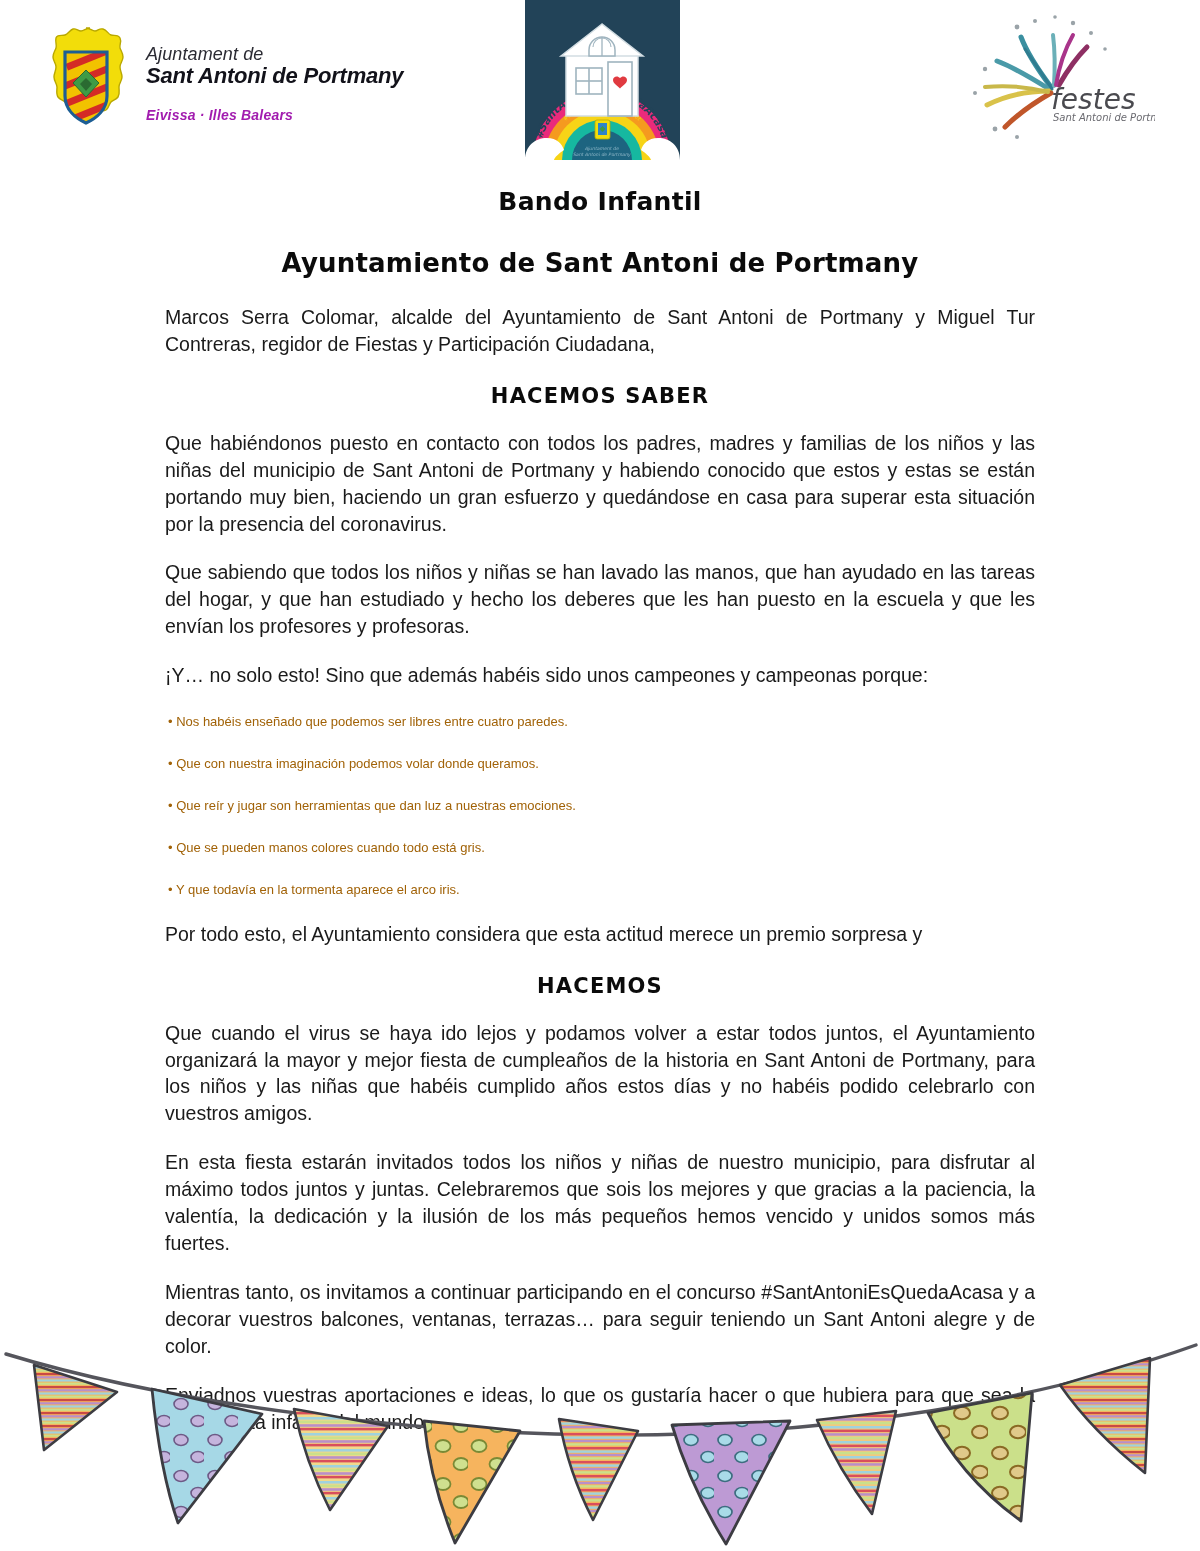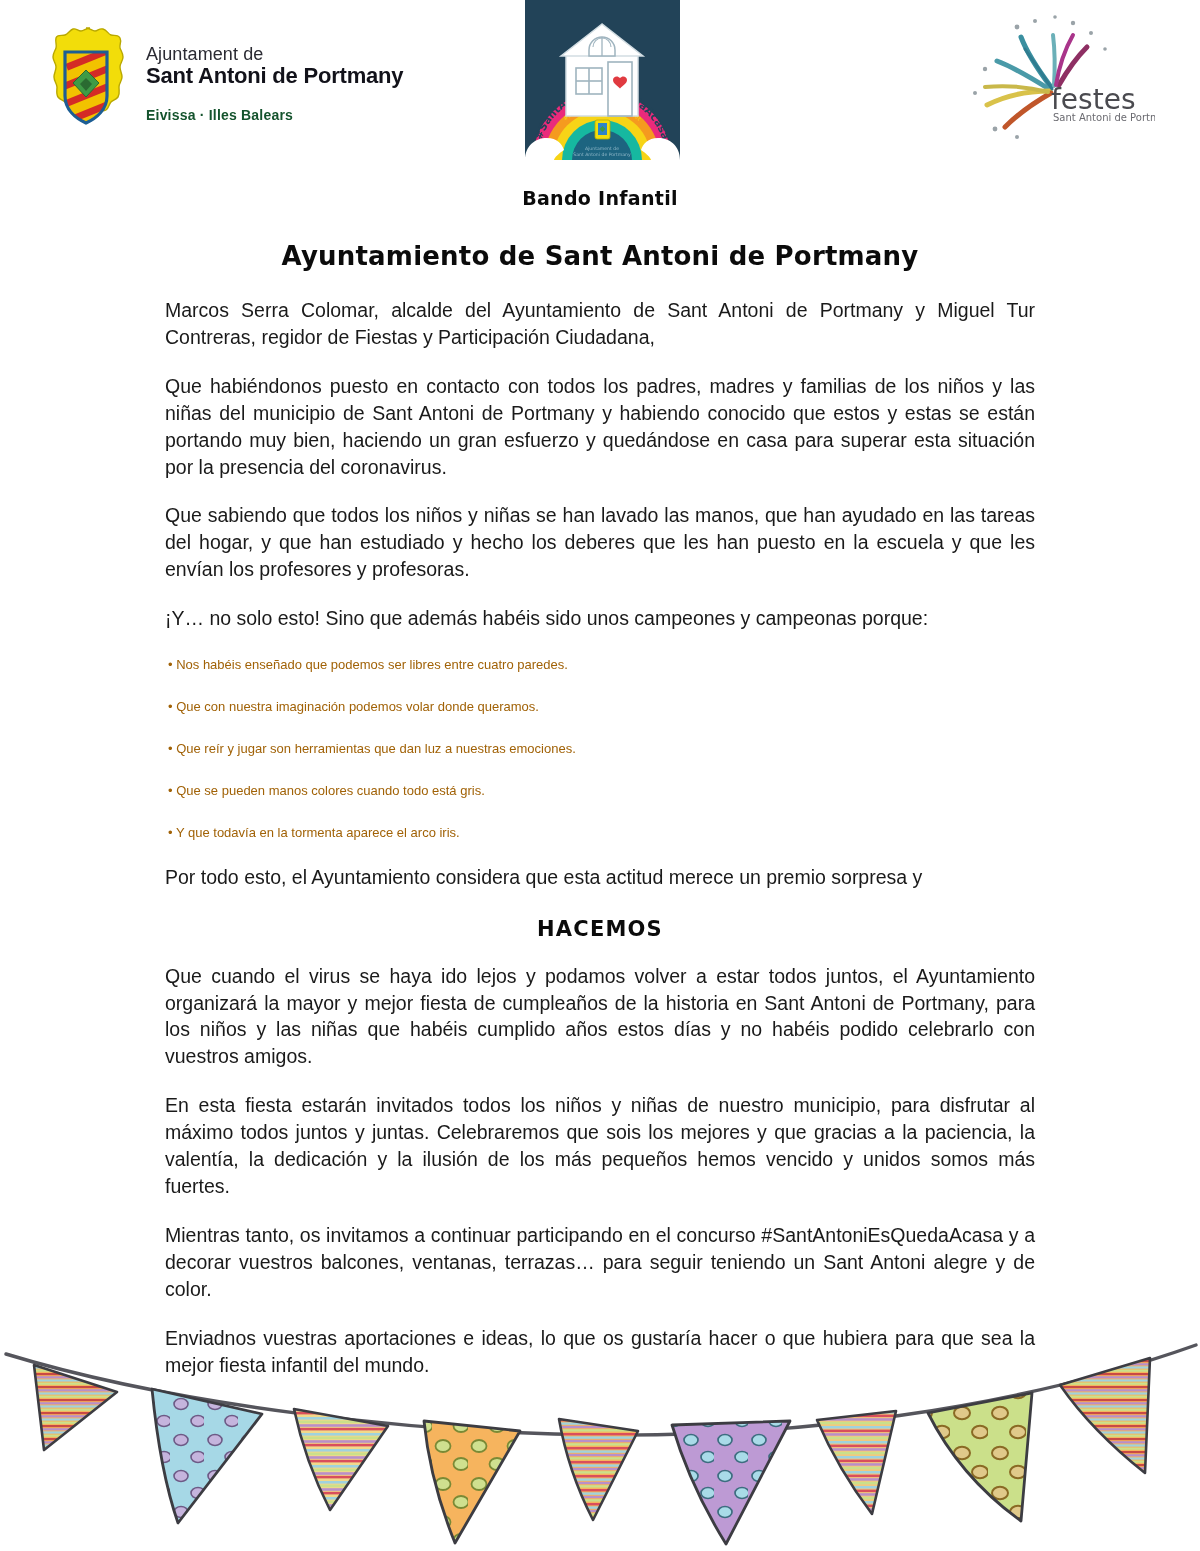--- a/index.html
+++ b/index.html
@@ -15,20 +15,21 @@
     font-family: "Liberation Sans", sans-serif;
     color: #1a1a1a;
     overflow: hidden;
   }
 
   
   .header {
     position: relative;
     height: 175px;
     width: 1200px;
+    font-style: italic;
   }
 
   
   .logo-ajuntament {
     position: absolute;
     left: 40px;
     top: 26px;
     display: flex;
     align-items: center;
     gap: 14px;
@@ -43,21 +44,21 @@
   }
   .ajt-line2 {
     font-size: 22px;
     font-weight: 700;
     color: #12121a;
     letter-spacing: -.2px;
   }
   .ajt-line3 {
     font-size: 14px;
     font-weight: 700;
-    color: #14532d;
+    color: #a21caf;
     margin-top: 19px;
     letter-spacing: .2px;
   }
 
   
   .logo-quedaacasa {
     position: absolute;
     left: 519px;
     top: 0px;
     width: 167px;
@@ -80,21 +81,21 @@
     position: relative;
     width: 1200px;
     padding: 0;
   }
   .title-1, .title-2, .section-head {
     font-family: "DejaVu Sans", sans-serif;
     text-align: center;
     color: #0b0b0b;
   }
   .title-1 {
-    font-size: 19px;
+    font-size: 25px;
     margin: 12px 0 4px 0;
     letter-spacing: .3px;
   }
   .title-2 {
     font-size: 26px;
     margin: 32px 0 0 0;
     letter-spacing: .2px;
   }
   .section-head {
     font-size: 21px;
@@ -264,20 +265,21 @@
 
 <div class="doc">
 
   <h1 class="title-1">Bando Infantil</h1>
   <h2 class="title-2">Ayuntamiento de Sant Antoni de Portmany</h2>
 
   <div class="body-block">
 
     <p class="para first">Marcos Serra Colomar, alcalde del Ayuntamiento de Sant Antoni de Portmany y Miguel Tur Contreras, regidor de Fiestas y Participación Ciudadana,</p>
 
+    <div class="section-head">HACEMOS SABER</div>
 
     <p class="para">Que habiéndonos puesto en contacto con todos los padres, madres y familias de los niños y las niñas del municipio de Sant Antoni de Portmany y habiendo conocido que estos y estas se están portando muy bien, haciendo un gran esfuerzo y quedándose en casa para superar esta situación por la presencia del coronavirus.</p>
     <p class="para">Que sabiendo que todos los niños y niñas se han lavado las manos, que han ayudado en las tareas del hogar, y que han estudiado y hecho los deberes que les han puesto en la escuela y que les envían los profesores y profesoras.</p>
     <p class="para lead">¡Y… no solo esto! Sino que además habéis sido unos campeones y campeonas porque:</p>
 
     <p class="bullet">• Nos habéis enseñado que podemos ser libres entre cuatro paredes.</p>
     <p class="bullet">• Que con nuestra imaginación podemos volar donde queramos.</p>
     <p class="bullet">• Que reír y jugar son herramientas que dan luz a nuestras emociones.</p>
     <p class="bullet">• Que se pueden manos colores cuando todo está gris.</p>
     <p class="bullet">• Y que todavía en la tormenta aparece el arco iris.</p>

